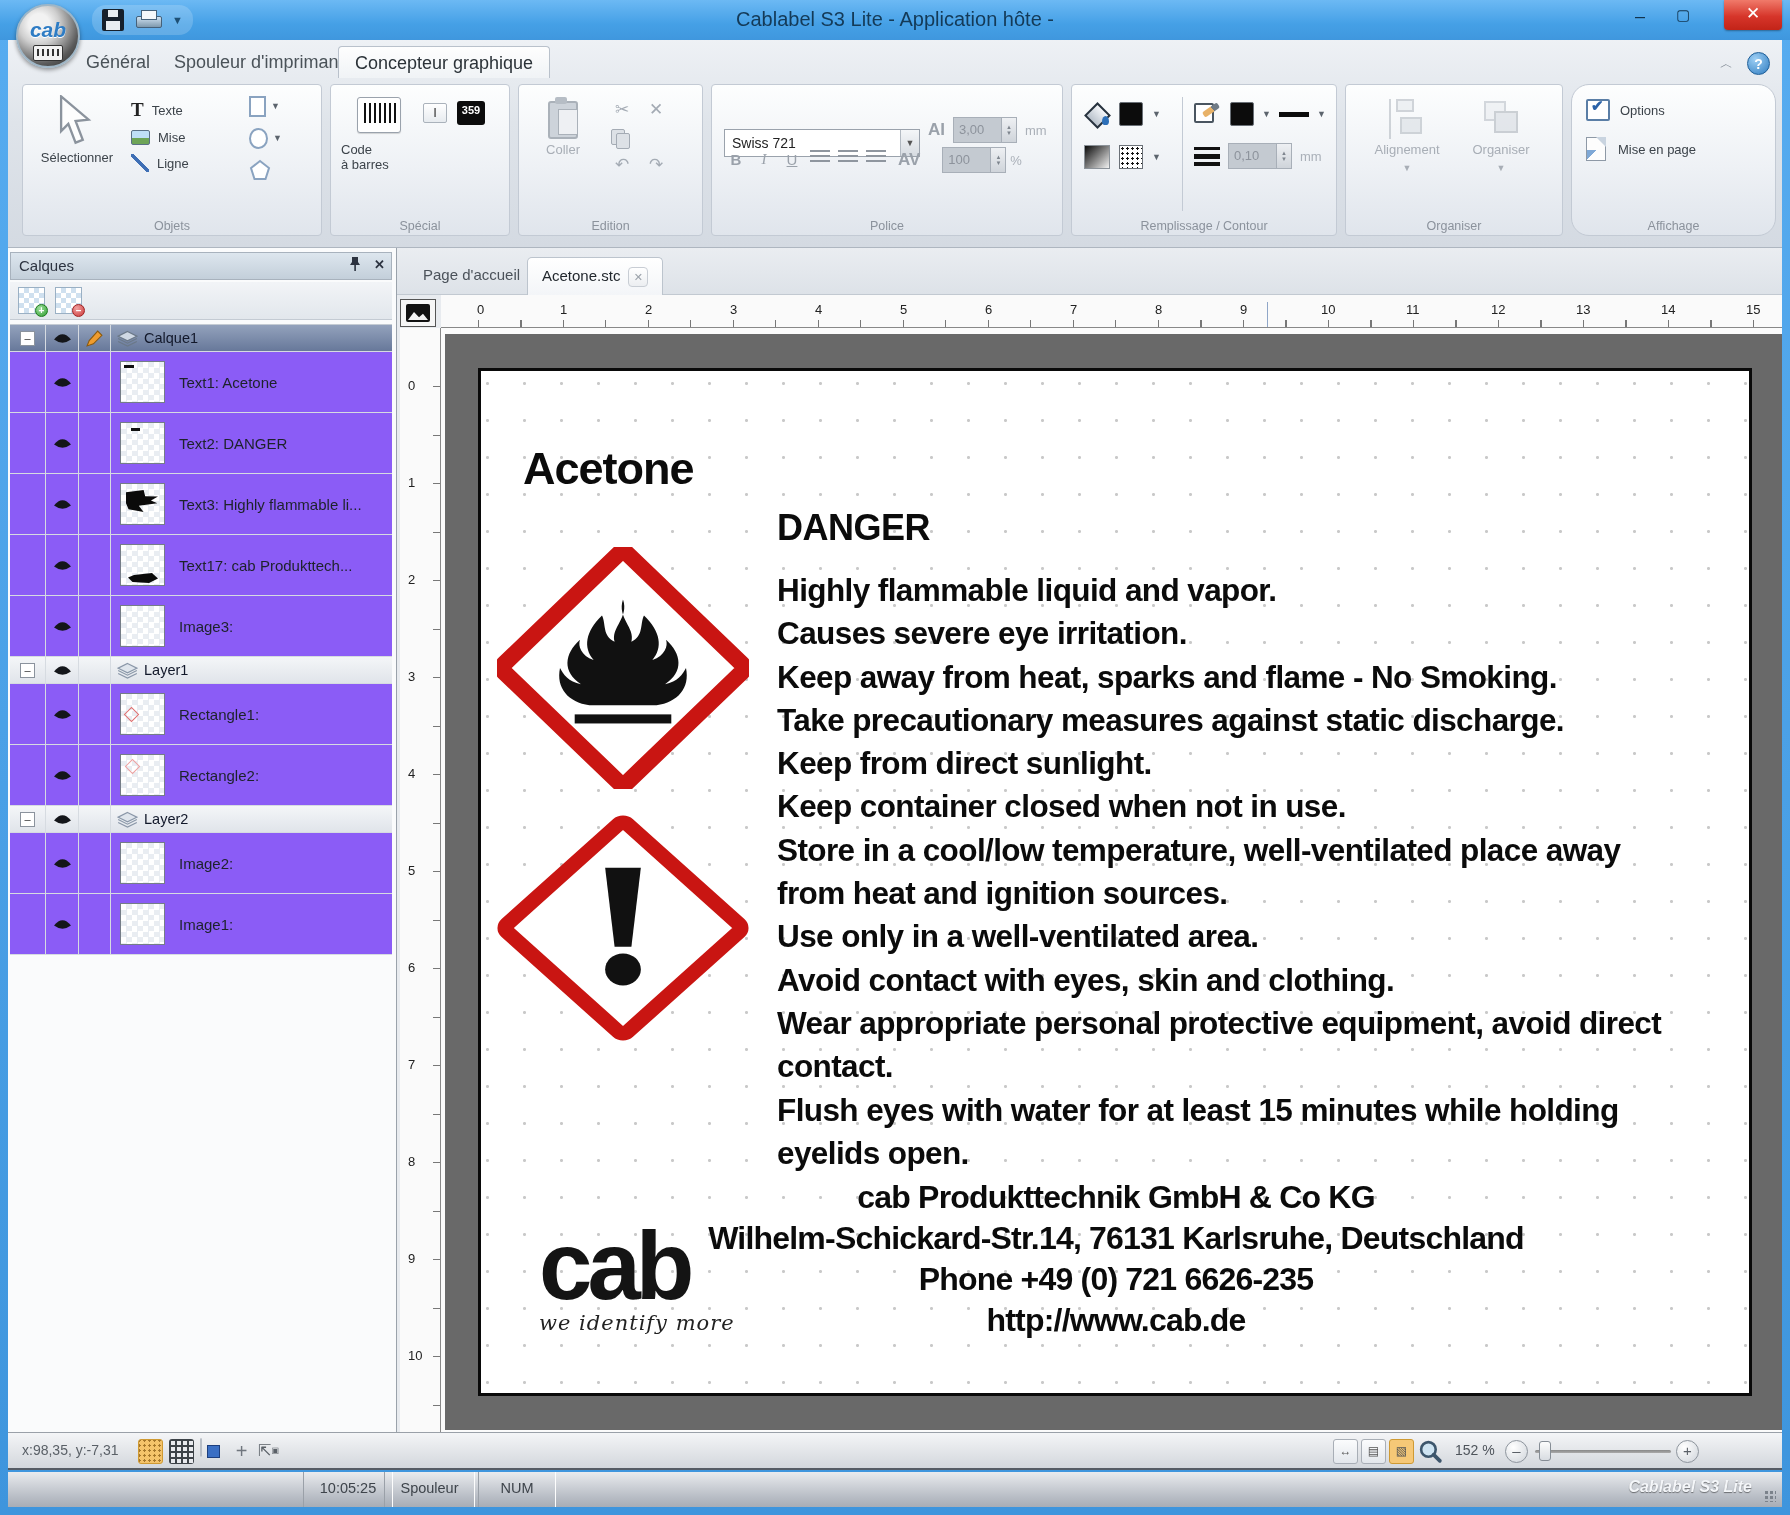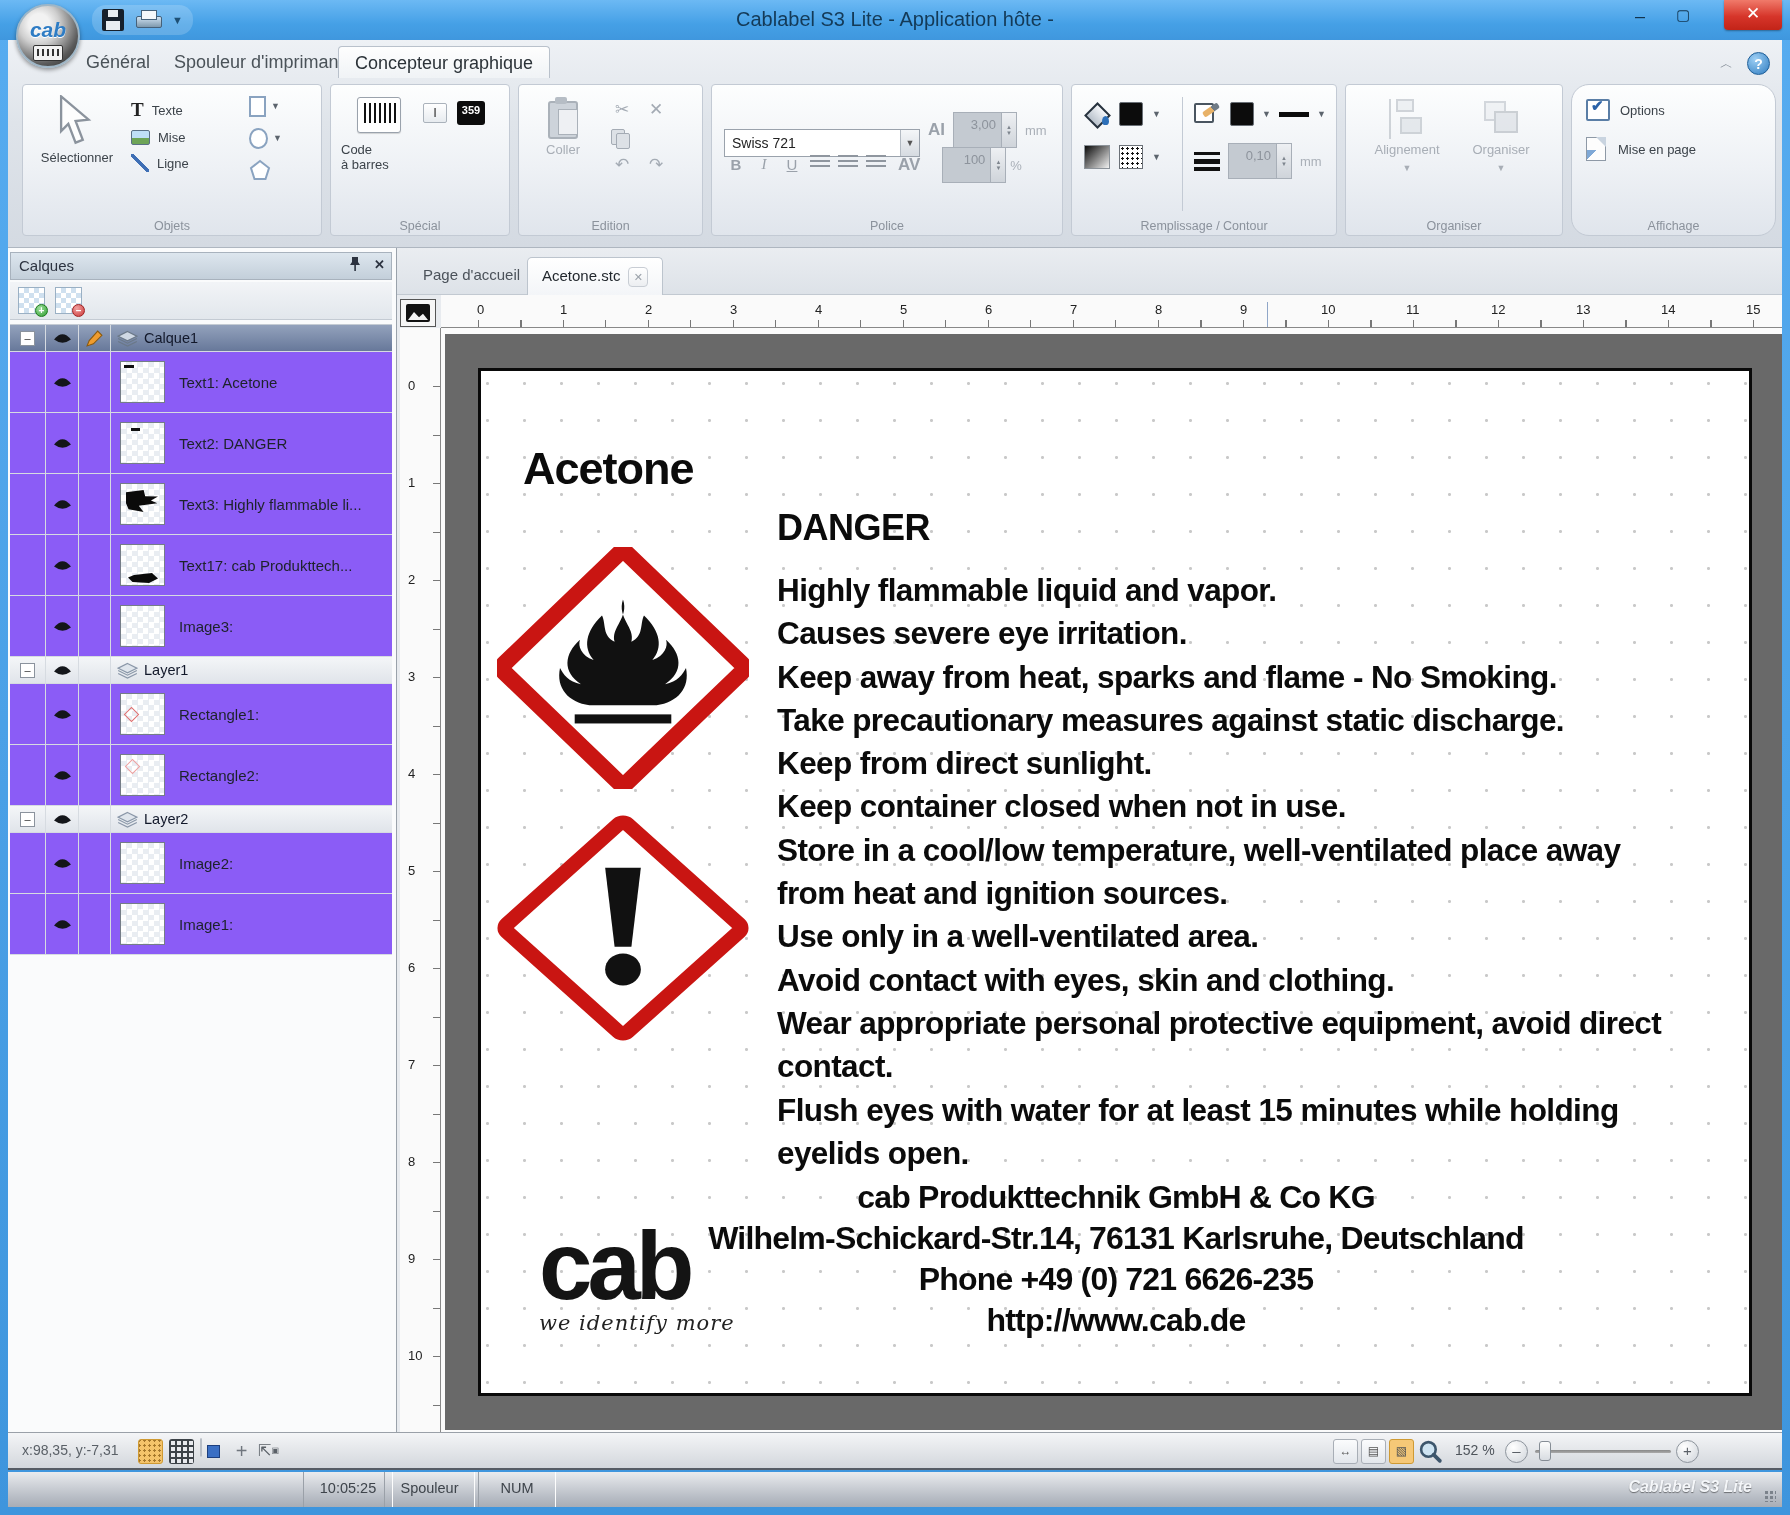--- a/index.html
+++ b/index.html
@@ -66,21 +66,21 @@
   .clipsheet { position:absolute; left:12px; top:12px; width:20px; height:26px; background:#eef0f3; border:1px solid #aab1b9; }
   .edicon { font-size:17px; color:#a4abb4; width:22px; text-align:center; }
   .copyicon { position:relative; width:18px; height:18px; }
   .copyicon::before, .copyicon::after { content:""; position:absolute; width:12px; height:14px; background:#dde1e6; border:1.5px solid #a4abb4; border-radius:2px; }
   .copyicon::before { left:0; top:0; } .copyicon::after { left:5px; top:4px; }
 
   .fontbox { width:196px; height:28px; background:#fff; border:1px solid #9aa2ac; display:flex;margin-top:26px; }
   .fontbox .fname { flex:1; font-size:14px; color:#222; padding:5px 7px; }
   .fontbox .fdrop { width:19px; background:linear-gradient(#f4f6f8,#d6dbe1); border-left:1px solid #b3bac2; text-align:center; font-size:9px; color:#555; line-height:26px; }
   .glyphbtn { font-size:17px; font-weight:bold; color:#9aa1aa; }
-  .spin { width:64px; height:36px; border:1px solid #a8afb8; background:#c9ced5; display:flex;text-align:right; }
+  .spin { width:64px; height:26px; border:1px solid #a8afb8; background:#c9ced5; display:flex; }
   .spin .val { flex:1; font-size:13px; color:#8d939c; padding:4px 5px; background:#c4cad1; }
   .spin .arr { width:15px; display:flex; flex-direction:column; align-items:center; justify-content:center; font-size:6px; color:#7e858e; background:linear-gradient(#eef0f3,#cfd4da); border-left:1px solid #a8afb8; }
   .unit { font-size:13px; color:#aab0b8; }
   .fmtbtn { width:24px; height:24px; text-align:center; line-height:23px; font-size:15px; color:#9aa1aa; border-radius:3px; }
   .alignicon { width:20px; height:15px; background:repeating-linear-gradient(to bottom,#8f969f 0 2px,transparent 2px 5px); }
 
   .swatch { width:24px; height:24px; background:#0c0c0c; border:1px solid #6a7077; border-radius:2px; }
   .gradswatch { width:26px; height:24px; border:1px solid #8b9299; background:linear-gradient(135deg,#0a0a0a,#f2f2f2); }
   .patswatch { width:24px; height:24px; border:1px solid #6a7077; background:#fff;
     background-image:radial-gradient(#111 1.2px, transparent 1.4px); background-size:5px 5px; }

